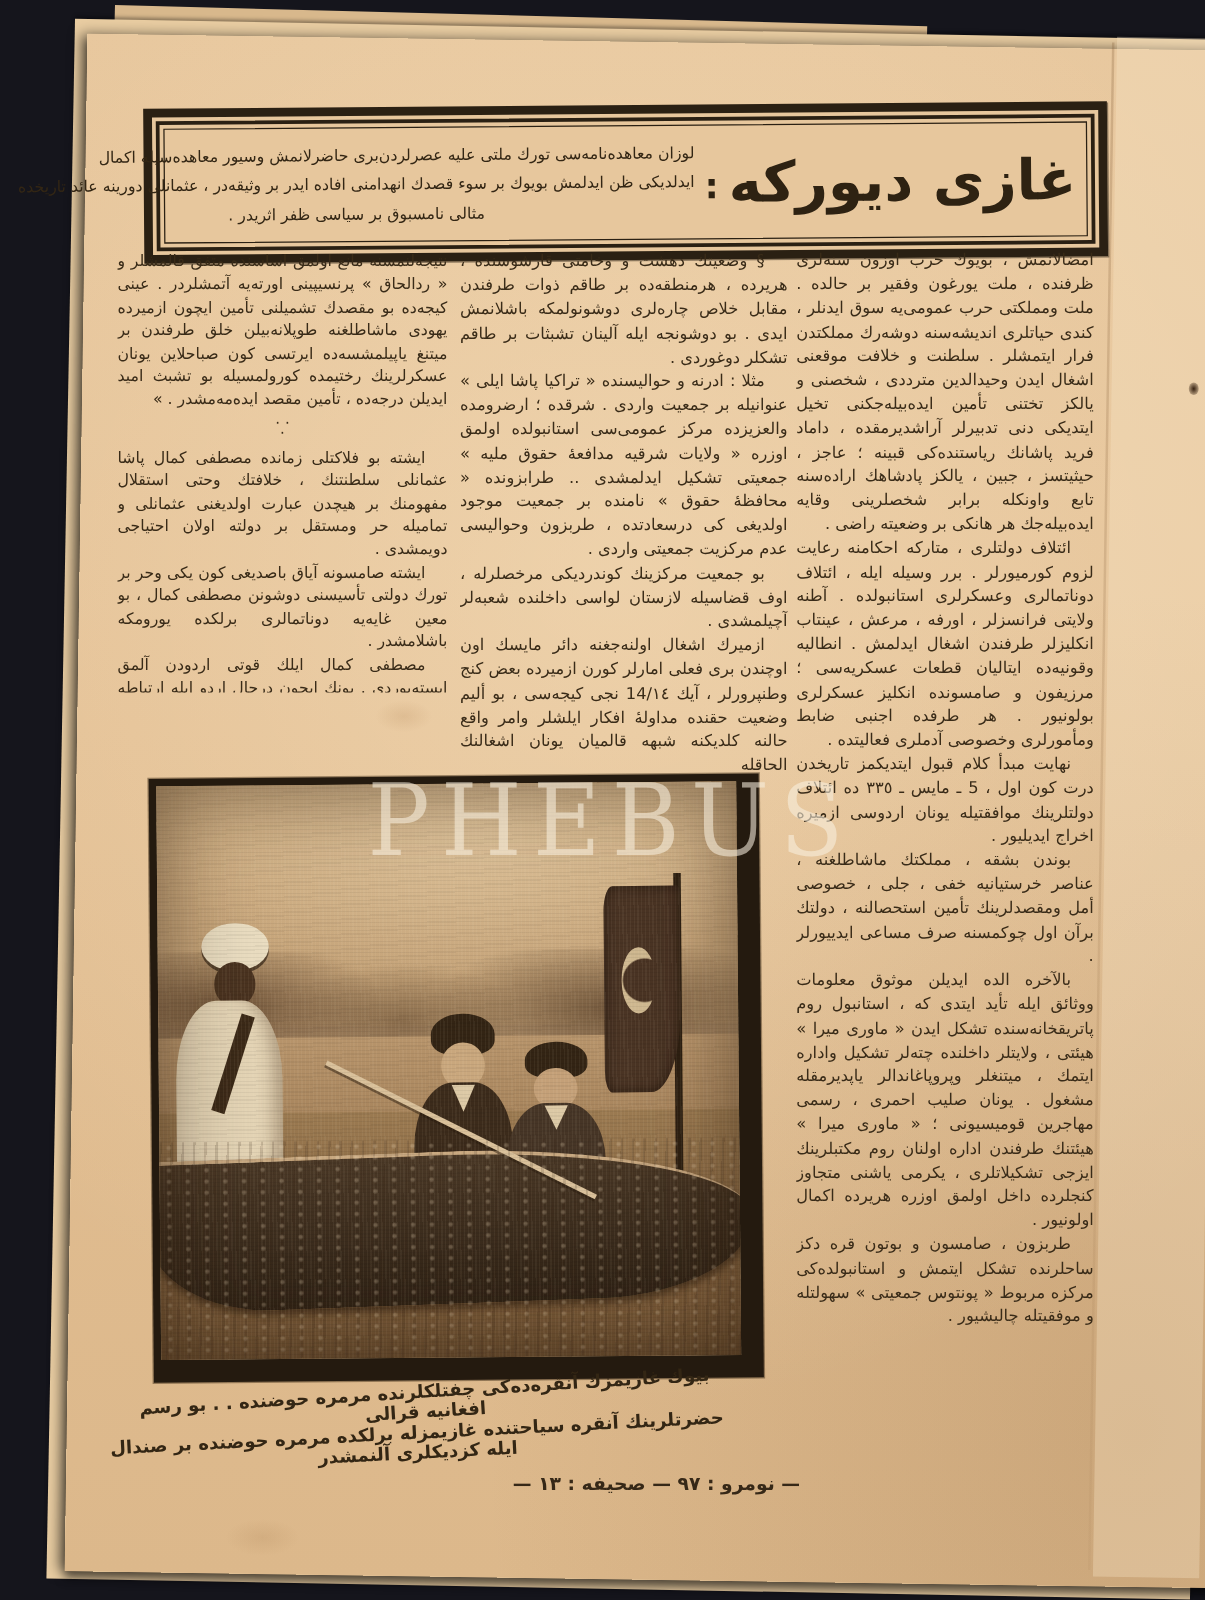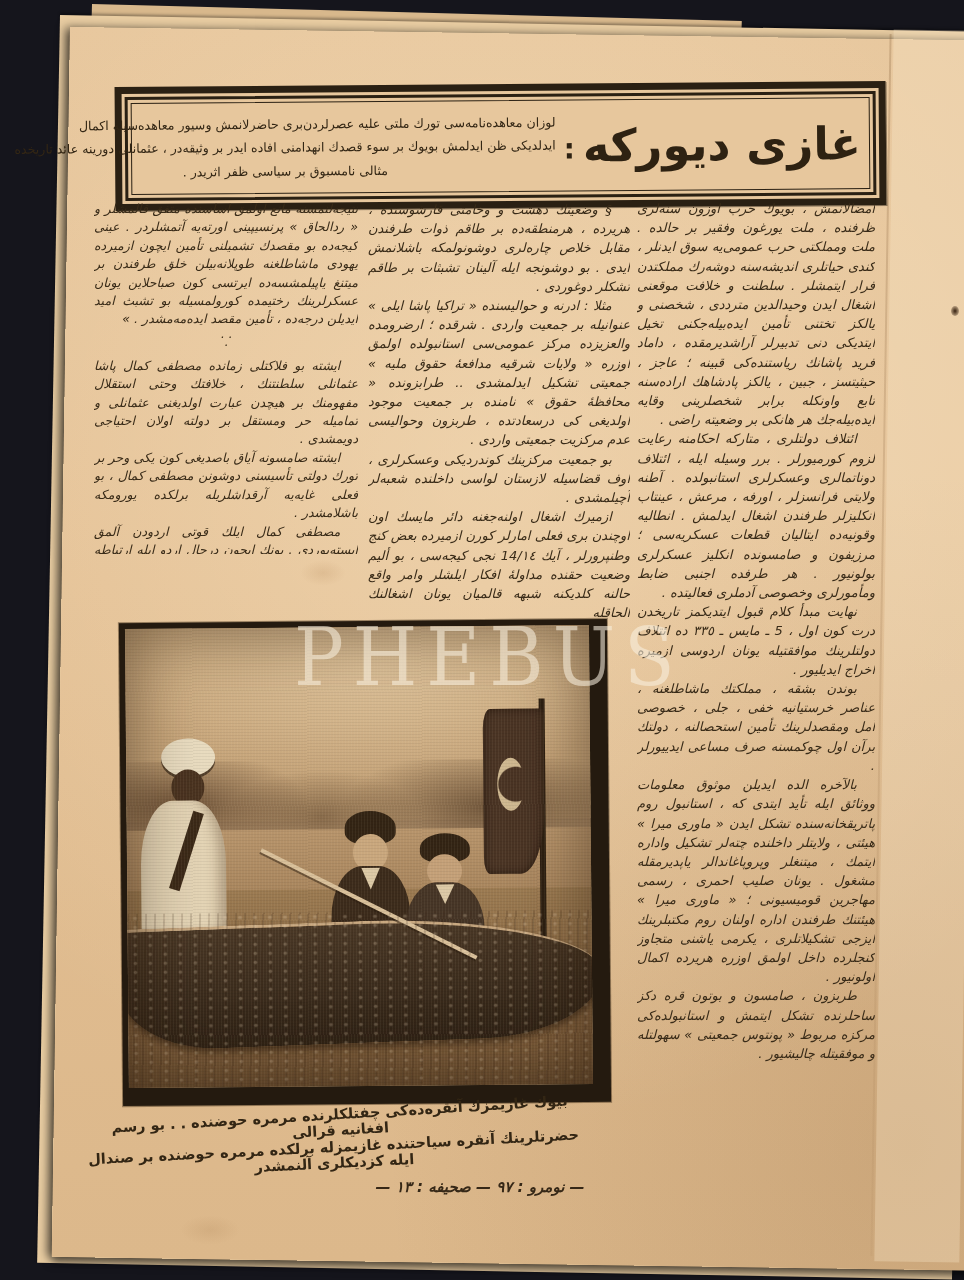--- a/index.html
+++ b/index.html
@@ -35,21 +35,21 @@
   .mast-in1{position:absolute;inset:3px;border:3px solid #2a2013;}
   .mast-in2{position:absolute;inset:3px;border:1px solid #2a2013;
       display:flex;direction:rtl;align-items:center;padding:2px 8px;gap:8px;color:#2e2212;}
   .mast-headline{font-size:45px;font-weight:bold;white-space:nowrap;line-height:1;}
   .mast-colon{font-size:28px;font-weight:bold;margin-top:6px;}
   .mast-intro{flex:1;font-size:12.6px;line-height:1.85;text-align:right;color:#33261472;}
   .mast-intro .ln{white-space:nowrap;overflow:hidden;color:#33261472;color:#332614;}
   .mast-intro .ln3{text-align:center;}
 
   
-  .col{position:absolute;direction:rtl;overflow:hidden;color:#392b18;font-style:italic;}
+  .col{position:absolute;direction:rtl;overflow:hidden;color:#392b18;}
   .col p{margin:0;font-size:13px;line-height:19.2px;text-align:justify;text-indent:1.4em;}
   .col p.noindent{text-indent:0;}
   .col-right{left:637px;top:199px;width:238px;height:970px;}
   .col-mid{left:368px;top:200px;width:262px;height:422px;}
   .col-left{left:94px;top:200px;width:264px;height:354px;}
   .col-left p{font-size:12.6px;line-height:18.4px;}
   .dots{display:flex;flex-direction:column;align-items:center;gap:1px;margin:6px 0 7px;
         font-size:12px;line-height:7px;color:#392b18;}
 
   
@@ -110,22 +110,22 @@
       box-shadow:inset 0 0 70px rgba(40,24,10,.55);}
 
   .watermark{position:absolute;left:294px;top:614px;z-index:9;
       font-family:"DejaVu Serif",serif;font-size:74px;letter-spacing:9px;font-weight:500;
       color:rgba(248,240,222,.58);transform:scaleY(1.08);}
 
   
   .caption{position:absolute;direction:rtl;text-align:center;font-weight:bold;color:#33261473;color:#332614;}
   .cap1{left:104px;top:1106px;width:472px;font-size:14.5px;transform:rotate(-3.4deg);}
   .cap2{left:84px;top:1139px;width:500px;font-size:14.5px;transform:rotate(-2.9deg);}
-  .footer{position:absolute;left:320px;top:1178px;width:320px;text-align:center;direction:rtl;
-      font-size:15px;font-weight:bold;color:#362817;font-style:italic;}
+  .footer{position:absolute;left:320px;top:1178px;width:320px;direction:rtl;
+      font-size:15px;font-weight:bold;color:#362817;}
 </style>
 </head>
 <body>
 
 <div class="scan">
 
   <div class="underpage up1"></div>
   <div class="underpage up2"></div>
   <div class="page-bg"></div>
   <div class="margin-strip"></div>
@@ -155,32 +155,32 @@
       <p>ائتلاف دولتلرى ، متاركه احكامنه رعايت لزوم كورميورلر . برر وسيله ايله ، ائتلاف دوناتمالرى وعسكرلرى استانبولده . آطنه ولايتى فرانسزلر ، اورفه ، مرعش ، عينتاب انكليزلر طرفندن اشغال ايدلمش . انطاليه وقونيه‌ده ايتاليان قطعات عسكريه‌سى ؛ مرزيفون و صامسونده انكليز عسكرلرى بولونيور . هر طرفده اجنبى ضابط ومأمورلرى وخصوصى آدملرى فعاليتده .</p>
       <p>نهايت مبدأ كلام قبول ايتديكمز تاريخدن درت كون اول ، 5 ـ مايس ـ ٣٣٥ ده ائتلاف دولتلرينك موافقتيله يونان اردوسى ازميره اخراج ايديليور .</p>
       <p>بوندن بشقه ، مملكتك ماشاطلغنه ، عناصر خرستيانيه خفى ، جلى ، خصوصى أمل ومقصدلرينك تأمين استحصالنه ، دولتك برآن اول چوكمسنه صرف مساعى ايدييورلر .</p>
       <p>بالآخره الده ايديلن موثوق معلومات ووثائق ايله تأيد ايتدى كه ، استانبول روم پاتريقخانه‌سنده تشكل ايدن « ماورى ميرا » هيئتى ، ولايتلر داخلنده چته‌لر تشكيل واداره ايتمك ، ميتنغلر وپروپاغاندالر ياپديرمقله مشغول . يونان صليب احمرى ، رسمى مهاجرين قوميسيونى ؛ « ماورى ميرا » هيئتنك طرفندن اداره اولنان روم مكتبلرينك ايزجى تشكيلاتلرى ، يكرمى ياشنى متجاوز كنجلرده داخل اولمق اوزره هريرده اكمال اولونيور .</p>
       <p>طربزون ، صامسون و بوتون قره دكز ساحلرنده تشكل ايتمش و استانبولده‌كى مركزه مربوط « پونتوس جمعيتى » سهولتله و موفقيتله چاليشيور .</p>
     </div>
 
     <div class="col col-mid">
       <p>§ وضعيتك دهشت و وخامتى قارشوسنده ، هريرده ، هرمنطقه‌ده بر طاقم ذوات طرفندن مقابل خلاص چاره‌لرى دوشونولمكه باشلانمش ايدى . بو دوشونجه ايله آلينان تشبثات بر طاقم تشكلر دوغوردى .</p>
       <p>مثلا : ادرنه و حواليسنده « تراكيا پاشا ايلى » عنوانيله بر جمعيت واردى . شرقده ؛ ارضرومده والعزيزده مركز عمومى‌سى استانبولده اولمق اوزره « ولايات شرقيه مدافعهٔ حقوق مليه » جمعيتى تشكيل ايدلمشدى .. طرابزونده « محافظهٔ حقوق » نامنده بر جمعيت موجود اولديغى كى درسعادتده ، طربزون وحواليسى عدم مركزيت جمعيتى واردى .</p>
-      <p>بو جمعيت مركزينك كوندرديكى وعسكرلرى ، اوف قضاسيله لازستان لواسى داخلنده شعبه‌لر آچيلمشدى .</p>
+      <p>بو جمعيت مركزينك كوندرديكى مرخصلرله ، اوف قضاسيله لازستان لواسى داخلنده شعبه‌لر آچيلمشدى .</p>
       <p>ازميرك اشغال اولنه‌جغنه دائر مايسك اون اوچندن برى فعلى امارلر كورن ازميرده بعض كنج وطنپرورلر ، آيك 14/١٤ نجى كيجه‌سى ، بو أليم وضعيت حقنده مداولهٔ افكار ايلشلر وامر واقع حالنه كلديكنه شبهه قالميان يونان اشغالنك الحاقله</p>
     </div>
 
     <div class="col col-left">
       <p class="noindent">نتيجه‌لنمسنه مانع اولمق اساسنده متفق قالمشلر و « ردالحاق » پرنسيپينى اورته‌يه آتمشلردر . عينى كيجه‌ده بو مقصدك تشميلنى تأمين ايچون ازميرده يهودى ماشاطلغنه طوپلانه‌بيلن خلق طرفندن بر ميتنغ ياپيلمشسه‌ده ايرتسى كون صباحلاين يونان عسكرلرينك رختيمده كورولمسيله بو تشبث اميد ايديلن درجه‌ده ، تأمين مقصد ايده‌مه‌مشدر . »</p>
       <div class="dots">
         <span>· ·</span>
         <span>·</span>
       </div>
       <p>ايشته بو فلاكتلى زمانده مصطفى كمال پاشا عثمانلى سلطنتنك ، خلافتك وحتى استقلال مفهومنك بر هيچدن عبارت اولديغنى عثمانلى و تماميله حر ومستقل بر دولته اولان احتياجى دويمشدى .</p>
-      <p>ايشته صامسونه آياق باصديغى كون يكى وحر بر تورك دولتى تأسيسنى دوشونن مصطفى كمال ، بو فعلى غايه‌يه آرقداشلريله برلكده يورومكه باشلامشدر .</p>
+      <p>ايشته صامسونه آياق باصديغى كون يكى وحر بر تورك دولتى تأسيسنى دوشونن مصطفى كمال ، بو معين غايه‌يه دوناتمالرى برلكده يورومكه باشلامشدر .</p>
       <p>مصطفى كمال ايلك قوتى اردودن آلمق ايسته‌يوردى . بونك ايچون درحال اردو ايله ارتباطه كيريشدى . ملكى و عسكرى مقاماته يازديغى امرنامه‌لرده تورك هيئتنى وتورك وارلغنى قورتارمق</p>
     </div>
 
     <div class="photo-frame">
       <div class="photo">
         <div class="ph ph-sky"></div>
         <div class="ph ph-trees"></div>
         <div class="ph ph-field"></div>
         <div class="ph ph-water"></div>
         <div class="ph ph-pole"></div>

